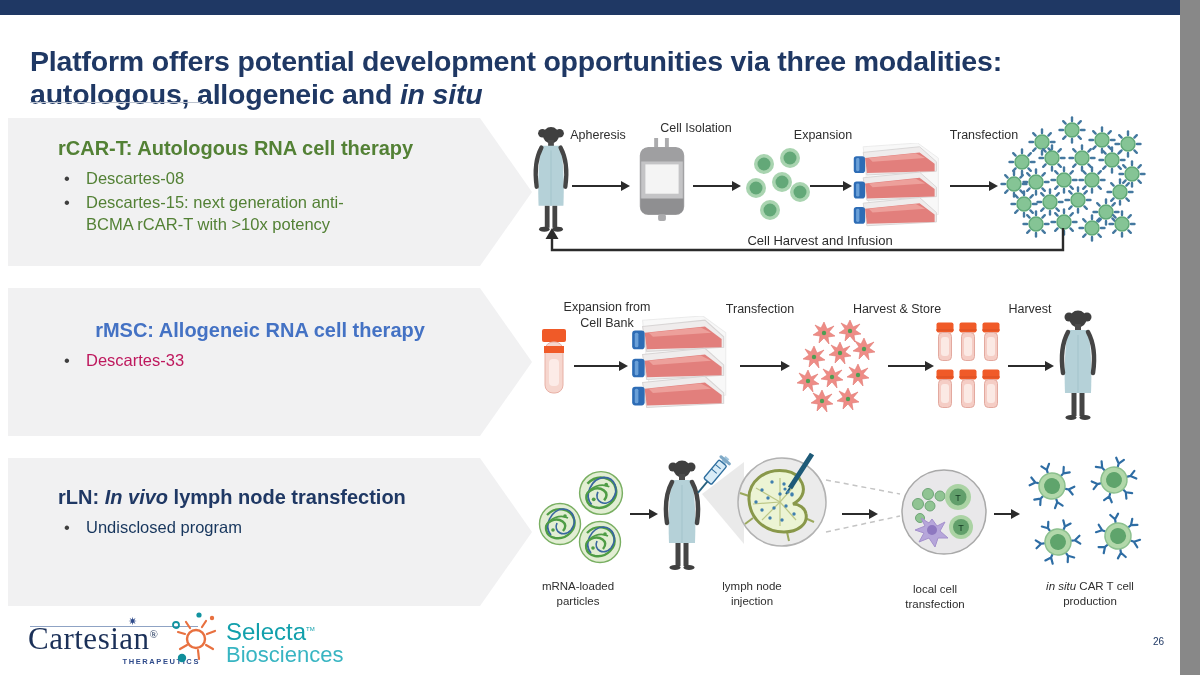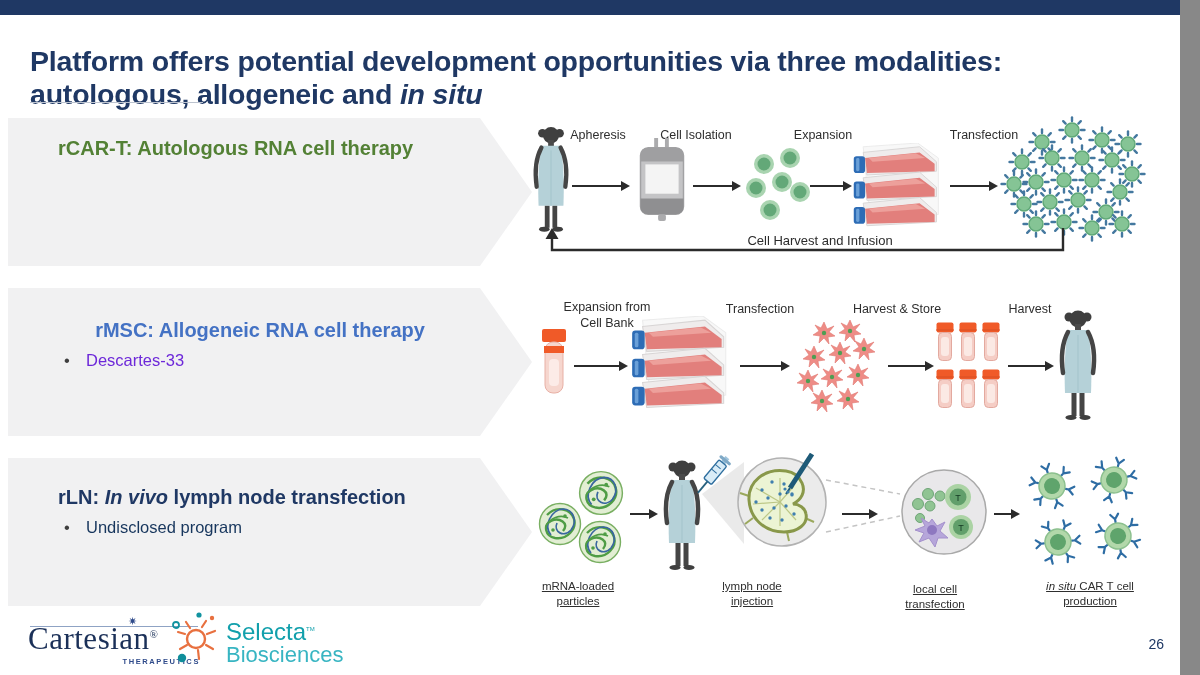--- a/index.html
+++ b/index.html
@@ -18,28 +18,28 @@
   .b1{top:118px;}.b2{top:288px;}.b3{top:458px;}
   .banner-inner{padding:18px 70px 0 50px;}
   .b2 .banner-inner{padding-top:30px;}
   .b3 .banner-inner{padding-top:27px;}
   .banner-heading{font-size:20px;font-weight:bold;line-height:1.2;}
   .hg{color:#538135;}.hb{color:#4472c4;text-align:center;}.hn{color:#1f3864;}
   .banner-heading .it{font-style:italic;}
   .bullets{list-style:none;margin:8px 0 0 0;padding:0;font-size:16.5px;line-height:1.32;}
   .bullets li{position:relative;padding-left:28px;max-width:285px;margin-top:2px;}
   .bullets li::before{content:"\2022";position:absolute;left:6px;top:0;color:#3f3f3f;}
-  .tg{color:#538135;}.tb{color:#6d28d9;}.tn{color:#17365d;}
+  .tg{color:#538135;}.tb{color:#be185d;}.tn{color:#17365d;}
 
   
   .steplabel{position:absolute;transform:translateX(-50%);font-size:12.5px;color:#2e2e2e;
              white-space:nowrap;text-align:center;}
   .steplabel.wrap{white-space:normal;line-height:1.25;}
   .caption{position:absolute;transform:translateX(-50%);font-size:11.5px;color:#2e2e2e;
-           text-align:center;line-height:1.3;text-decoration:underline;}
+           text-align:center;line-height:1.3;}
   .caption .it{font-style:italic;}
   .return-label{position:absolute;transform:translateX(-50%);font-size:13px;color:#2b2b2b;white-space:nowrap;}
 
   
   .harrow{position:absolute;height:2.2px;background:#2b2b2b;}
   .harrow::after{content:"";position:absolute;right:-2px;top:-4.2px;width:0;height:0;
     border-left:9px solid #2b2b2b;border-top:5.2px solid transparent;border-bottom:5.2px solid transparent;}
 
   svg{overflow:visible;}
 
@@ -50,21 +50,21 @@
   .cart-name{position:relative;font-family:"Liberation Serif",serif;font-size:31px;letter-spacing:0.5px;margin-top:6px;}
   .cart-reg{font-size:11px;vertical-align:super;}
   .cart-sub{text-align:right;width:160px;margin-left:12px;font-size:7.5px;letter-spacing:1.6px;
             color:#2e4a8a;font-weight:bold;margin-top:0px;}
   .selecta{position:absolute;left:172px;top:612px;}
   .selecta-text{position:absolute;left:54px;top:8px;line-height:1.02;}
   .selecta-name{font-size:24px;color:#12a0ac;}
   .selecta-tm{font-size:6px;vertical-align:super;color:#12a0ac;}
   .selecta-sub{font-size:22px;color:#38b5c2;}
   .pagenum{position:absolute;left:1140px;top:636px;width:24px;text-align:right;
-           font-size:14px;color:#1f3864;}
+           font-size:10px;color:#1f3864;}
 </style>
 </head>
 <body>
 
 <svg width="0" height="0" style="position:absolute" aria-hidden="true">
   <defs>
     <symbol id="sym-patient" viewBox="0 0 44 116">
       <circle cx="13" cy="8" r="4.5" fill="#3f3f3f"></circle>
       <circle cx="31" cy="8" r="4.5" fill="#3f3f3f"></circle>
       <ellipse cx="22" cy="10" rx="8.5" ry="8.5" fill="#3f3f3f"></ellipse>
@@ -174,25 +174,29 @@
 <div class="slide">
   <div class="topbar"></div>
 
   <h1 class="title"><span>Platform offers potential development opportunities via three modalities:</span><br>
     <span>autologous, allogeneic and </span><em>in situ</em></h1>
   <div class="title-rule"></div>
 
   <div class="banner b1">
     <div class="banner-inner">
       <div class="banner-heading hg">rCAR-T: Autologous RNA cell therapy</div>
+      <ul class="bullets">
+        <li class="tg"><span>Descartes-08</span></li>
+        <li class="tg"><span>Descartes-15: next generation anti-BCMA rCAR-T with &gt;10x potency</span></li>
+      </ul>
     </div>
   </div>
 
   <div class="steplabel" style="left:598px;top:128px">Apheresis</div>
-  <div class="steplabel" style="left:696px;top:128px">Cell Isolation</div>
+  <div class="steplabel" style="left:696px;top:121px">Cell Isolation</div>
   <div class="steplabel" style="left:823px;top:128px">Expansion</div>
   <div class="steplabel" style="left:984px;top:128px">Transfection</div>
 
   <svg class="abs" style="left:530px;top:124px" width="42" height="114" viewBox="0 0 44 116">
       <use href="#sym-patient"></use>
     </svg>
 
   <div class="harrow" style="left:572px;top:185px;width:56px"></div>
 
   <svg class="abs" style="left:636px;top:138px" width="52" height="86" viewBox="0 0 52 88">

